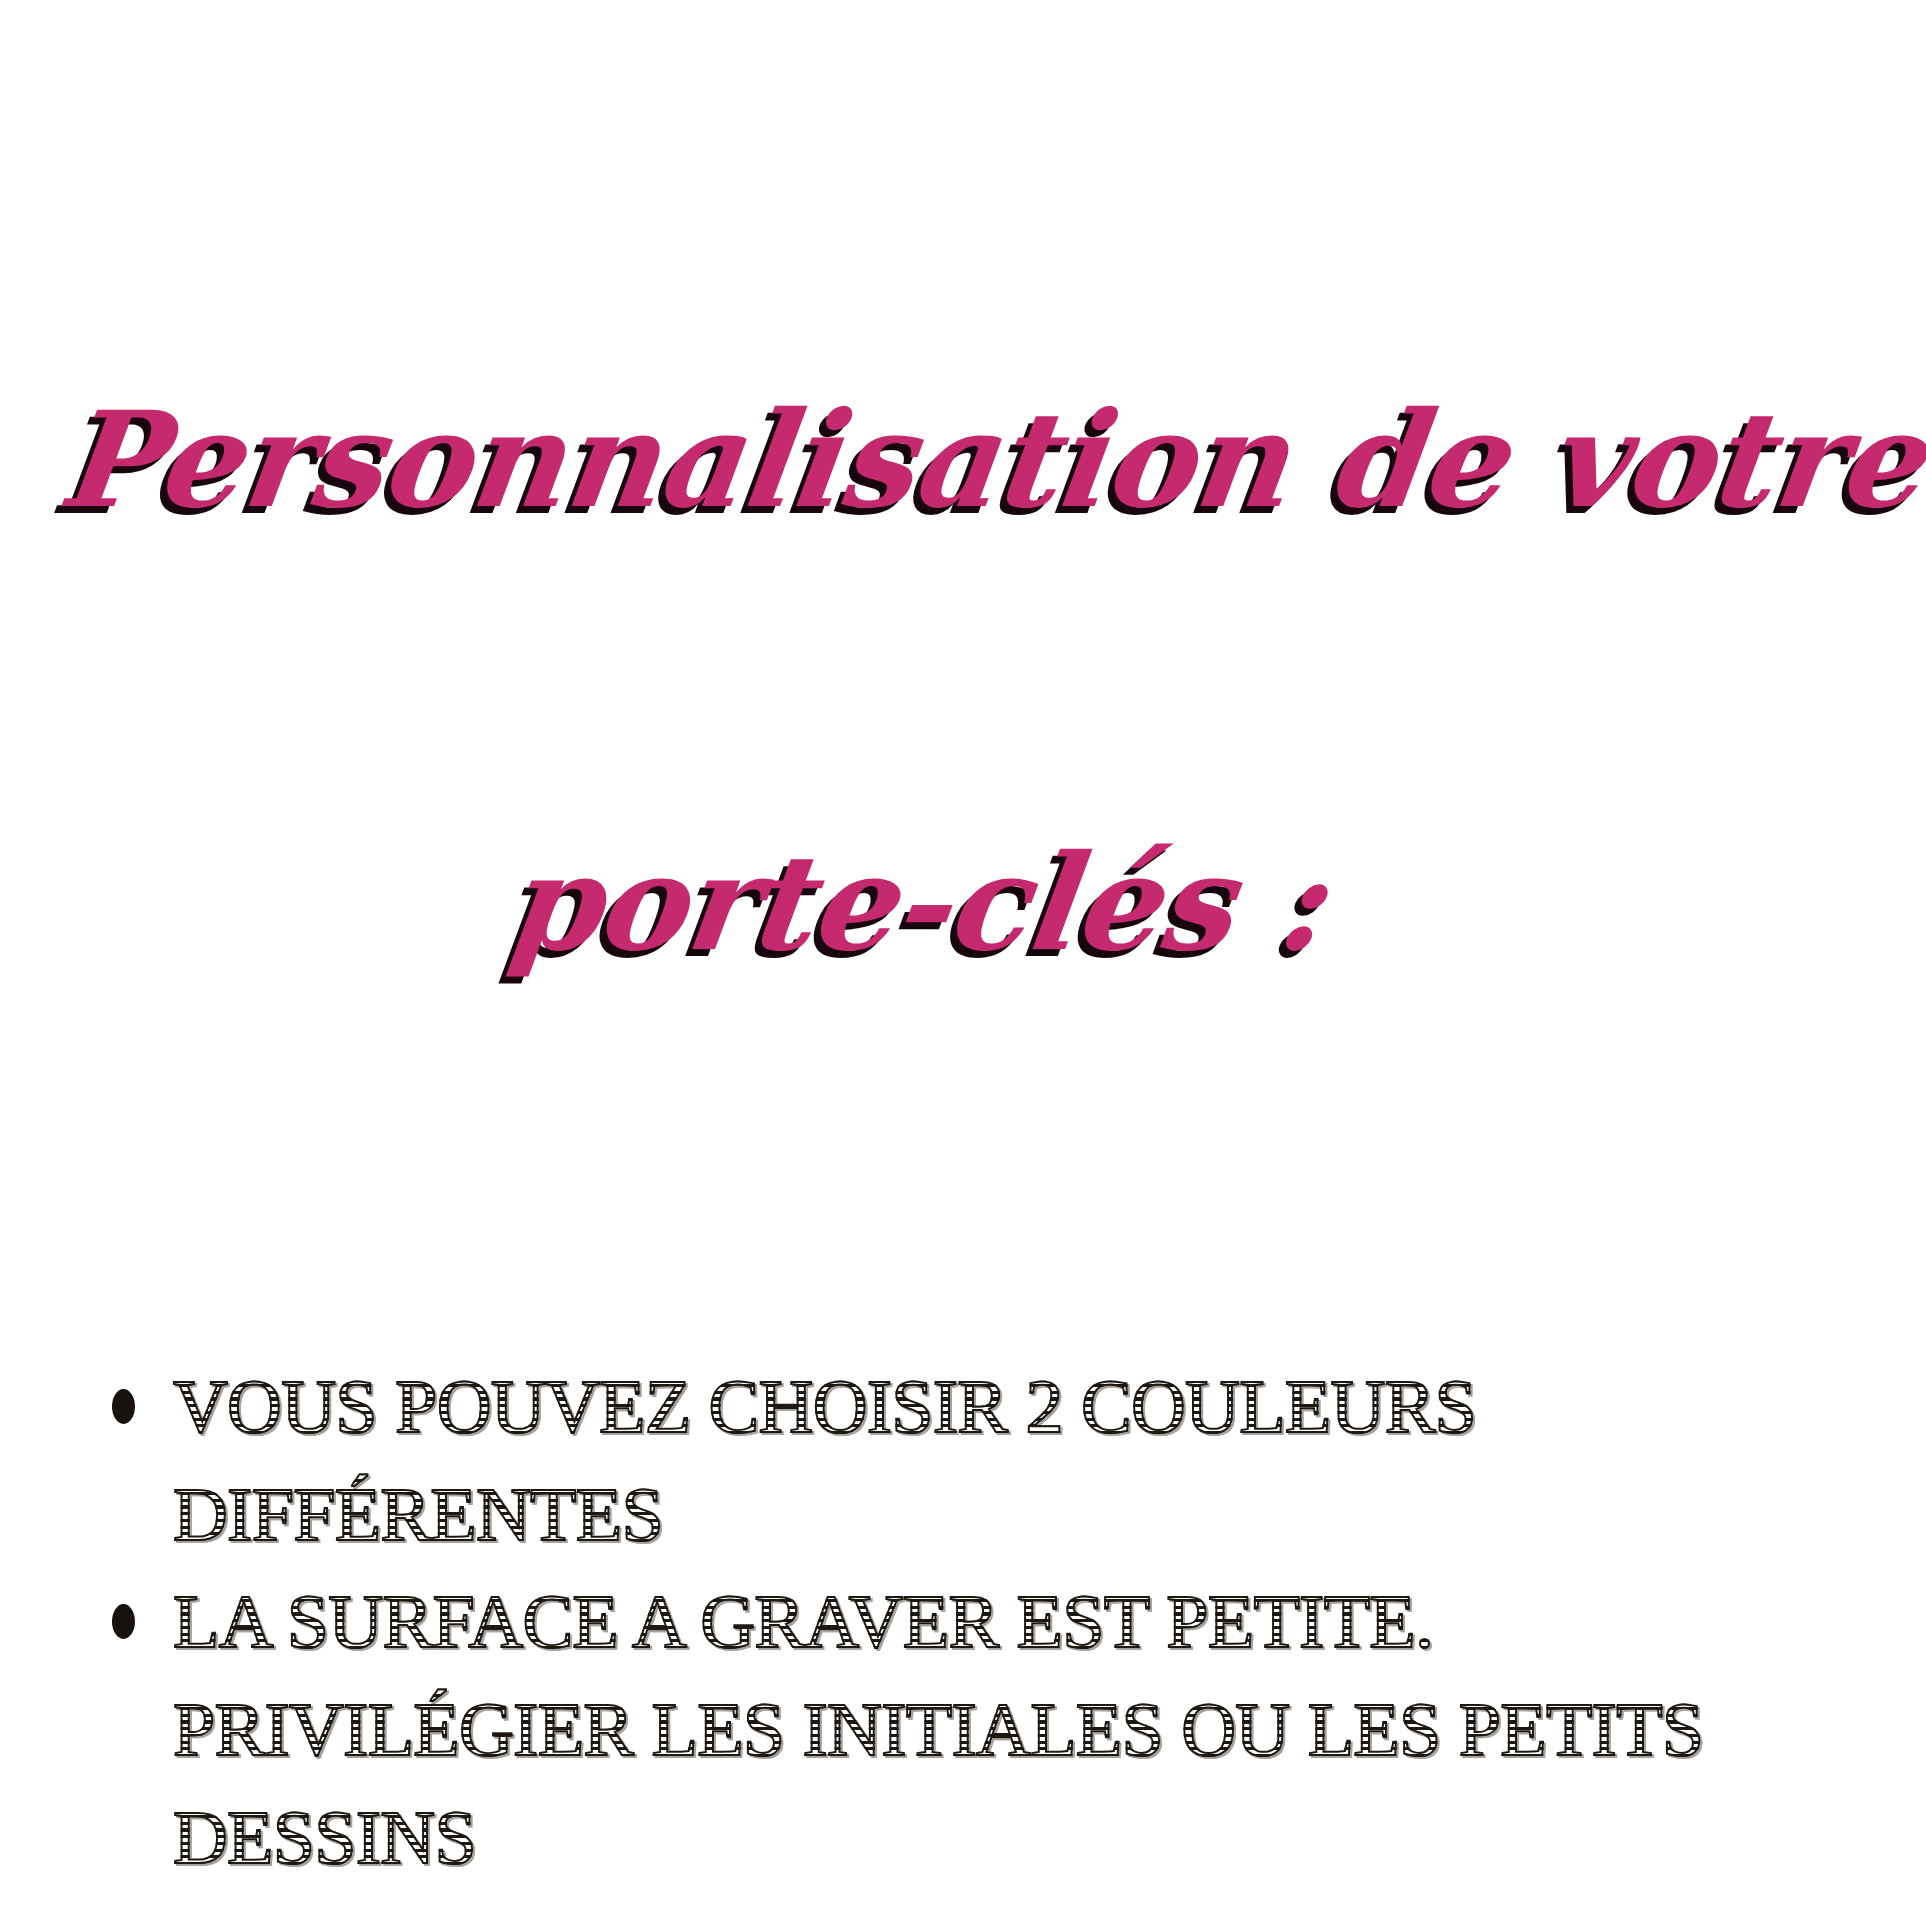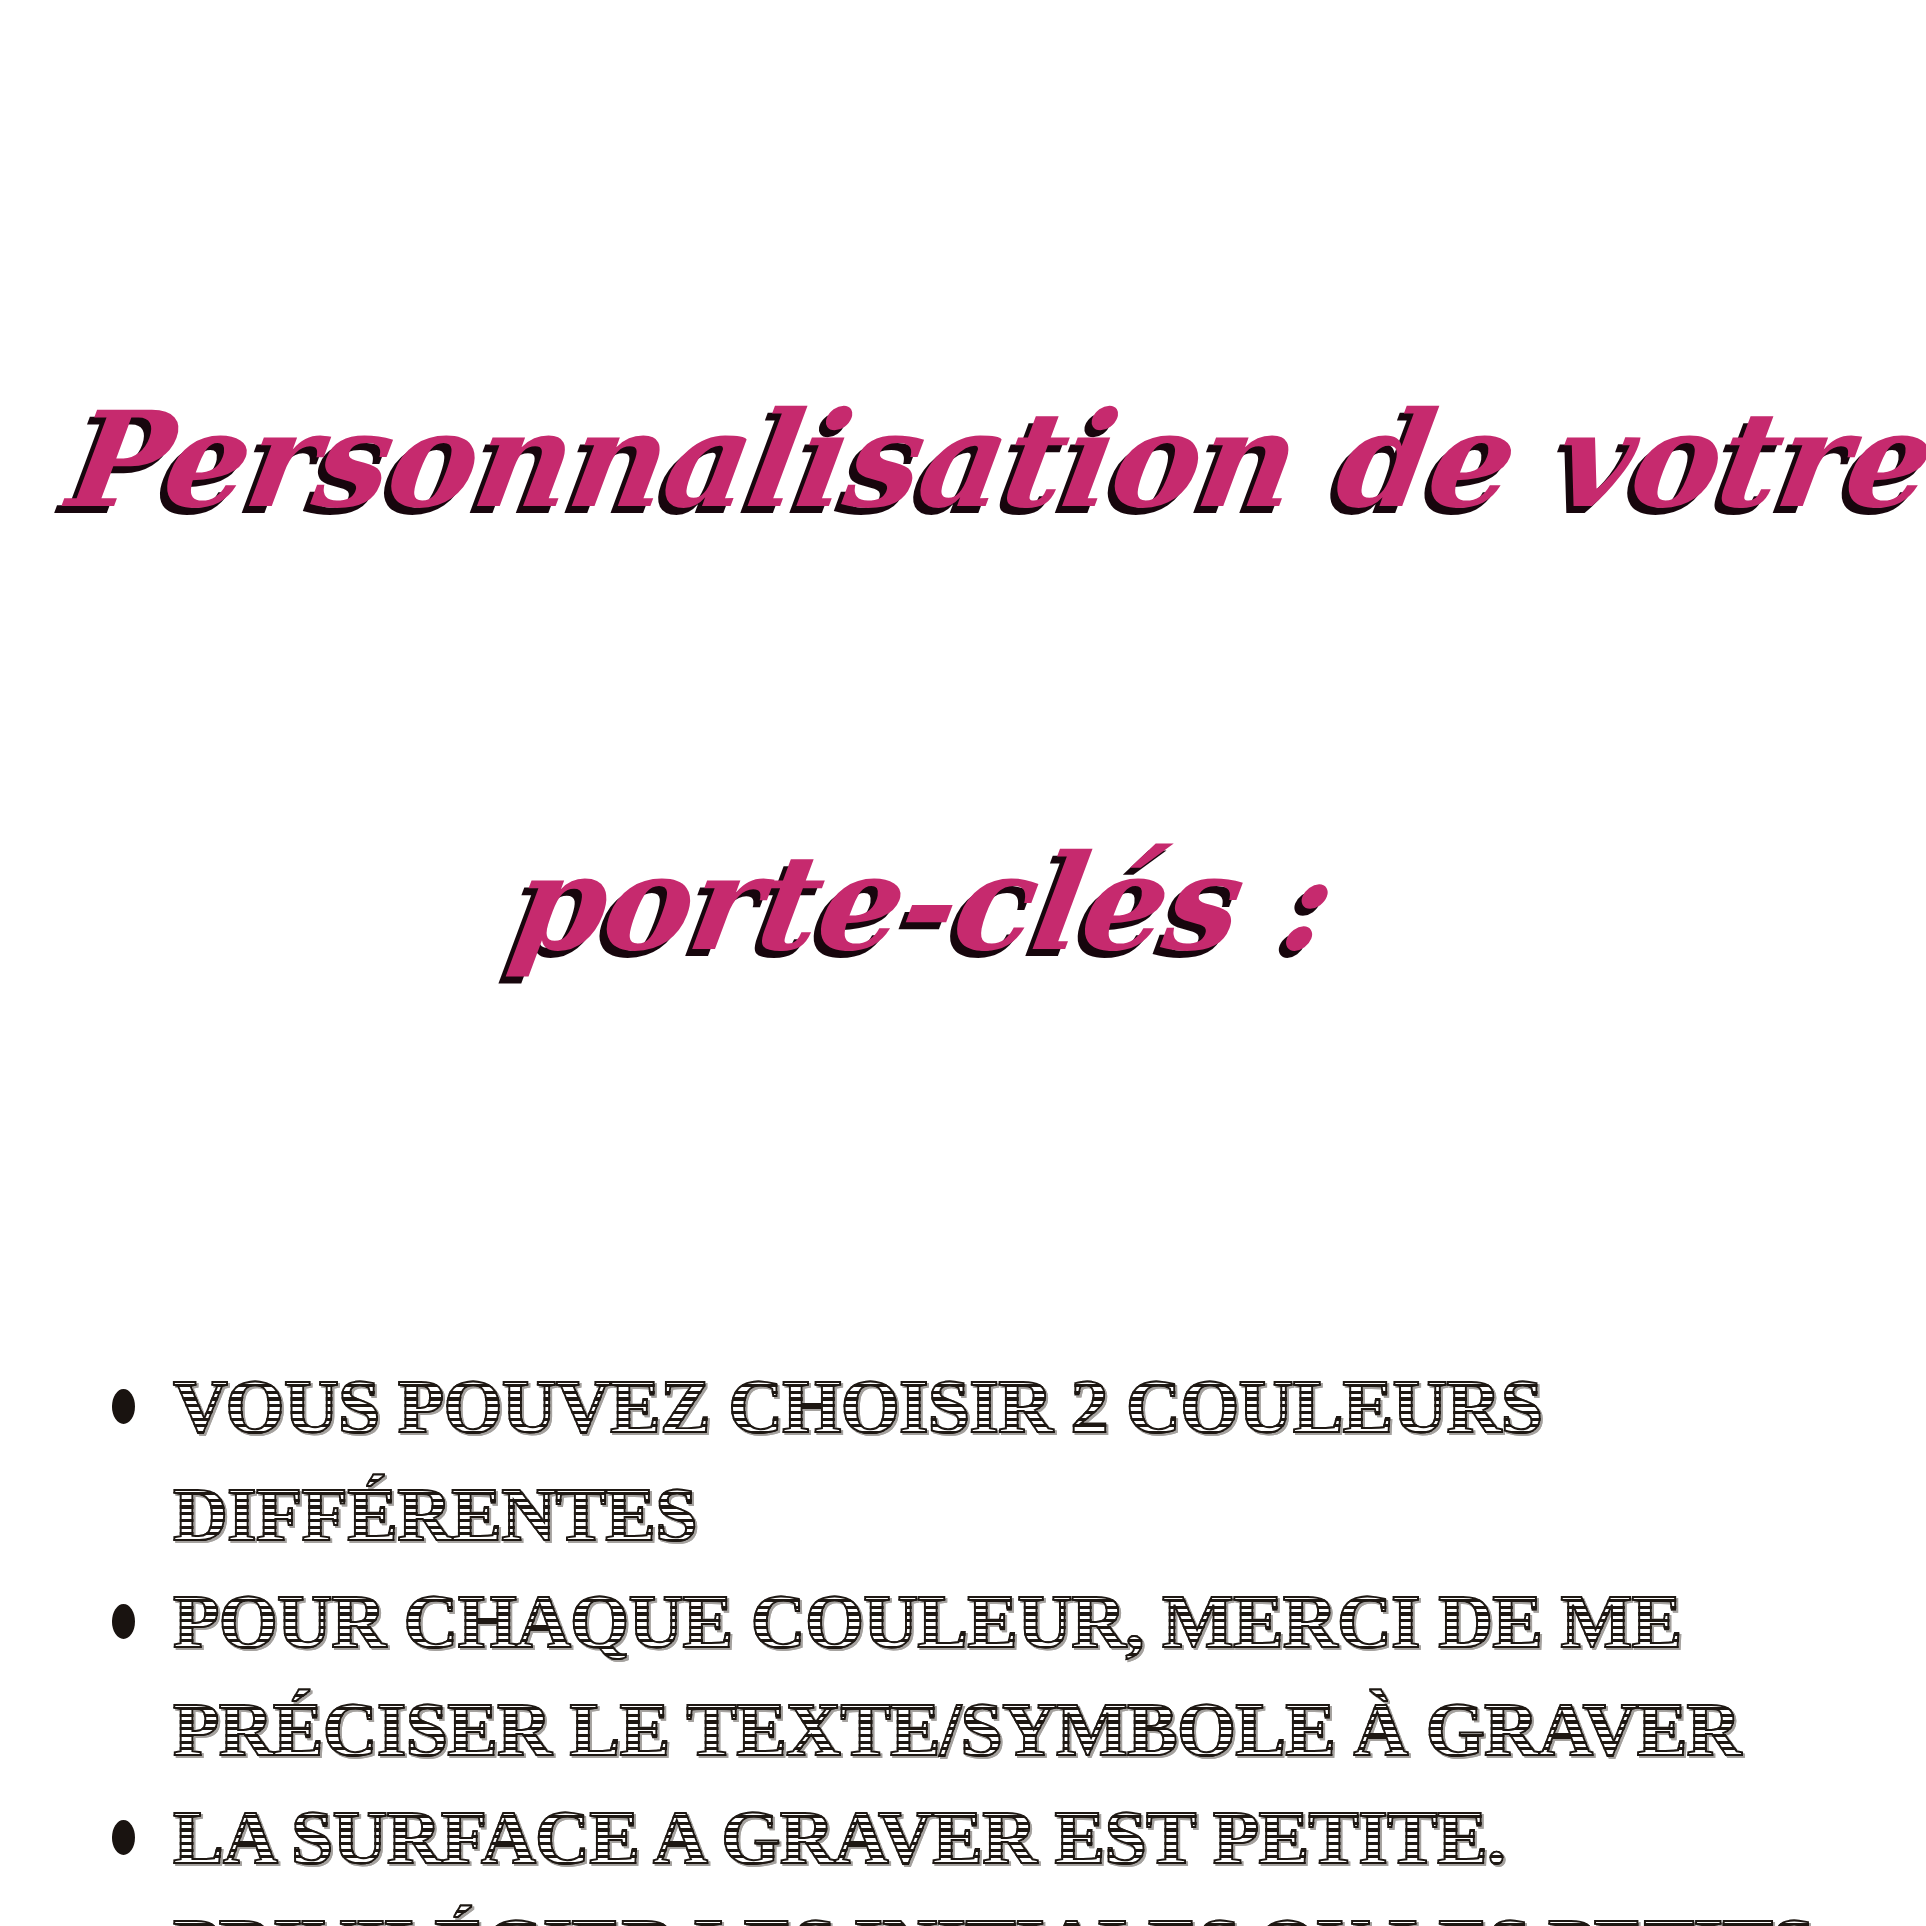--- a/index.html
+++ b/index.html
@@ -32,21 +32,21 @@
     font-size: 132px;
     line-height: 1.12;
     letter-spacing: -0.01em;
     text-shadow: -0.045em 0.055em 0 #17060d;
     white-space: pre;
   }
 
   
   .engraved {
     font-family: "Liberation Serif", serif;
-    font-weight: bold;
+    font-weight: normal;
     letter-spacing: -0.01em;
     color: #1e1813;
     filter: drop-shadow(0.03em 0.035em 0 rgba(30, 22, 14, 0.4));
   }
   @supports ((-webkit-background-clip: text) or (background-clip: text)) {
     .engraved {
       background-image: repeating-linear-gradient(
         to bottom,
         #1e1813 0 0.042em,
         #ffffff 0.042em 0.088em
@@ -92,23 +92,19 @@
     <div>porte-clés :</div>
   </div>
 
   <ul class="bullets">
     <li>
       <span class="bullet-dot"></span>
       <span class="engraved">VOUS POUVEZ CHOISIR 2 COULEURS DIFFÉRENTES</span>
     </li>
     <li>
       <span class="bullet-dot"></span>
-      <span class="engraved">POUR CHAQUE COULEUR, MERCI DE ME PRÉCISER LE TEXTE/SYMBOLE À GRAVER</span>
-    </li>
-    <li>
-      <span class="bullet-dot"></span>
       <span class="engraved">LA SURFACE A GRAVER EST PETITE. PRIVILÉGIER LES INITIALES OU LES PETITS DESSINS</span>
     </li>
 
   </ul>
 
 </div>
 
 
 </body></html>

